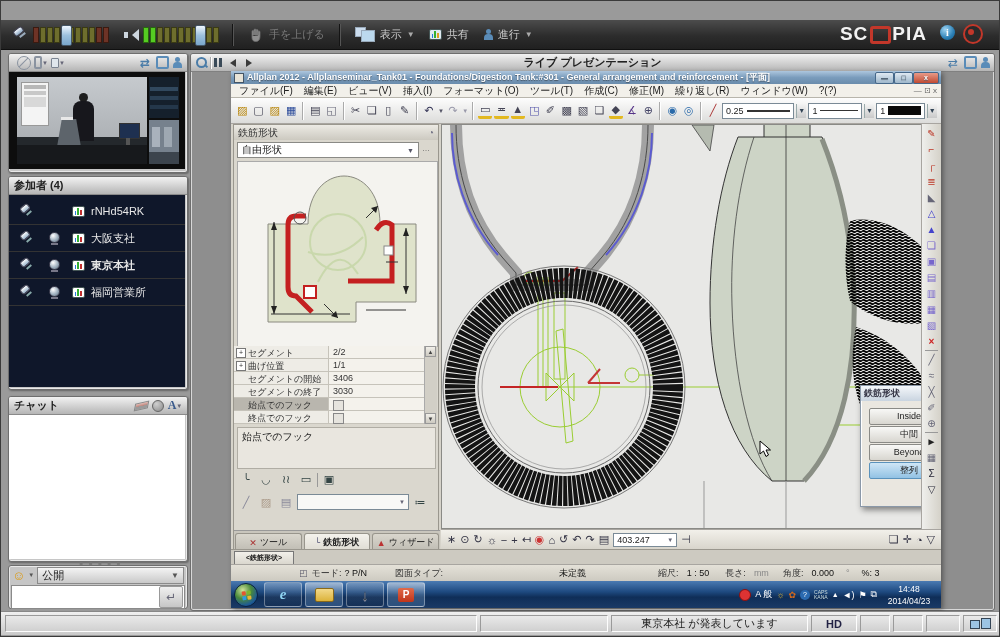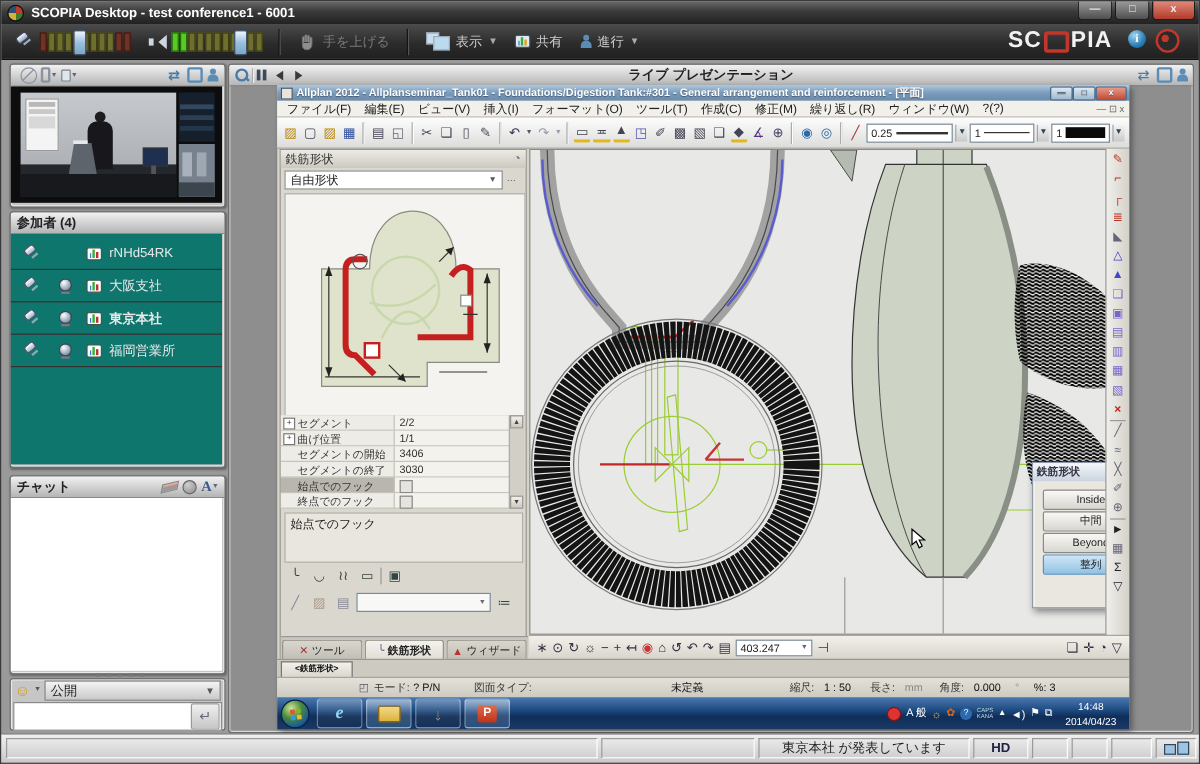--- a/index.html
+++ b/index.html
@@ -53,21 +53,21 @@
   .person-ic{position:relative;width:10px;height:12px;}
   .person-ic:before{content:"";position:absolute;left:3px;top:0;width:5px;height:5px;border-radius:50%;background:#5a8cb8;}
   .person-ic:after{content:"";position:absolute;left:1px;top:5px;width:9px;height:6px;border-radius:4px 4px 0 0;background:#5a8cb8;}
   .camoff-ic{position:relative;width:12px;height:12px;border:1px solid #8a93a0;border-radius:50%;}
   .camoff-ic:before{content:"";position:absolute;left:-1px;top:5px;width:13px;height:1px;background:#8a93a0;transform:rotate(-45deg);}
   .mon-ic{width:12px;height:8px;border:1px solid #7a8390;border-radius:1px;background:#dfe6ec;}
   
   .vbody{position:relative;width:176px;height:97px;background:#0d0d0d;overflow:hidden;}
   .feed{position:absolute;overflow:hidden;}
   
-  .plist{position:relative;width:176px;height:192px;background:#0f766e;}
+  .plist{position:relative;width:176px;height:192px;background:#0f172a;}
   .prow{position:absolute;left:0;width:176px;height:26px;display:flex;align-items:center;border-bottom:1px solid #333;color:#e8e8e8;font-size:11px;}
   .prow .c1{width:34px;display:flex;justify-content:center;}
   .prow .c2{width:22px;display:flex;justify-content:center;}
   .prow .c3{width:26px;display:flex;justify-content:center;}
   .i-mic{position:relative;width:14px;height:14px;}
   .i-mic:before{content:"";position:absolute;left:1px;top:1px;width:8px;height:5px;border-radius:3px;background:linear-gradient(#fff,#9ab4cc);border:1px solid #556;transform:rotate(-40deg);}
   .i-mic:after{content:"";position:absolute;left:7px;top:8px;width:6px;height:2px;background:#8aa;transform:rotate(-40deg);}
   .i-cam{position:relative;width:11px;height:13px;}
   .i-cam:before{content:"";position:absolute;left:0;top:0;width:9px;height:9px;border-radius:50%;border:1px solid #445;background:radial-gradient(circle at 35% 30%,#fff,#9fb0bf 55%,#5a6a78);}
   .i-cam:after{content:"";position:absolute;left:2px;top:11px;width:7px;height:2px;background:#778;}
@@ -176,29 +176,20 @@
   .cell{height:17px;border:1px solid;border-color:#9a9a9a #fdfdfd #fdfdfd #9a9a9a;display:flex;align-items:center;justify-content:center;box-sizing:border-box;}
   .netic{display:flex;align-items:flex-end;gap:1px;}
   .netic i{width:8px;height:7px;border:1px solid #345;background:#9cc4e4;}
   .dots{letter-spacing:2px;color:#777;font-size:6px;text-align:center;}
 </style>
 </head>
 <body>
 
 <div id="screen">
 
-  <div class="abs titlebar">
-    <span class="sc-orb"></span>
-    <span>SCOPIA Desktop - test conference1 - 6001</span>
-    <div class="winbtns">
-      <div class="winbtn">—</div>
-      <div class="winbtn">□</div>
-      <div class="winbtn close">x</div>
-    </div>
-  </div>
 
   <div class="abs topbar">
     <span class="mic-ic" style="margin-left:10px"></span>
     <span class="meter">
       <b class="red"></b>
         <b></b>
         <b></b>
         <b></b>
         <b></b>
         <b></b>
@@ -806,21 +797,21 @@
       <span class="clock">
         <span>14:48</span><br>
         <span>2014/04/23</span>
       </span>
     </div>
   </div>
 
   <div class="abs statusbar">
     <span class="cell" style="flex:1"></span>
     <span class="cell" style="width:128px"></span>
-    <span class="cell" style="width:176px">
+    <span class="cell" style="width:197px">
         <span>東京本社 が発表しています</span>
       </span>
     <span class="cell" style="width:46px;color:#224;font-weight:bold">
         <span>HD</span>
       </span>
     <span class="cell" style="width:30px"></span>
     <span class="cell" style="width:30px"></span>
     <span class="cell" style="width:34px"></span>
     <span class="cell" style="width:34px">
       <span class="netic">

